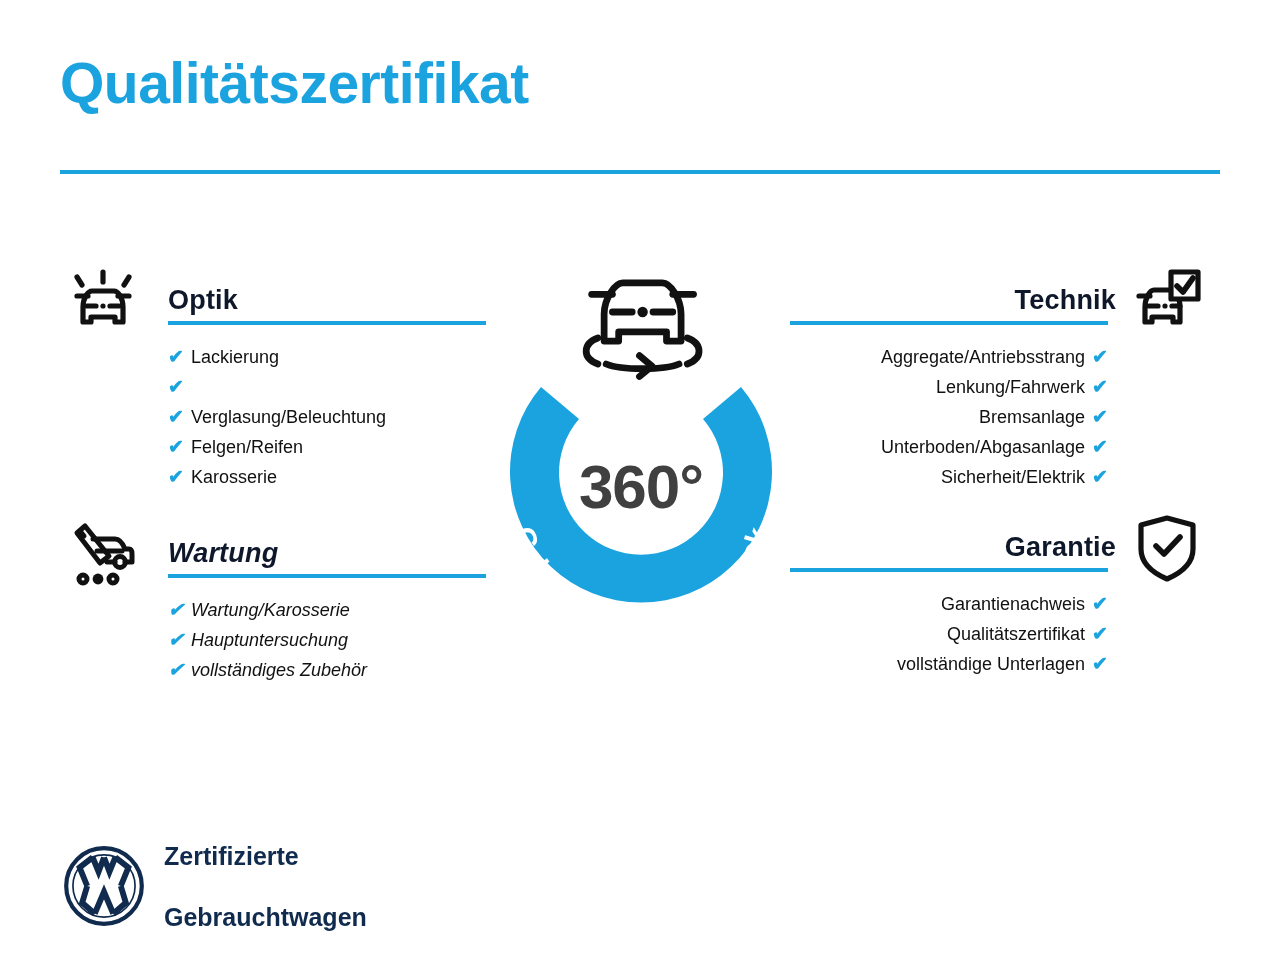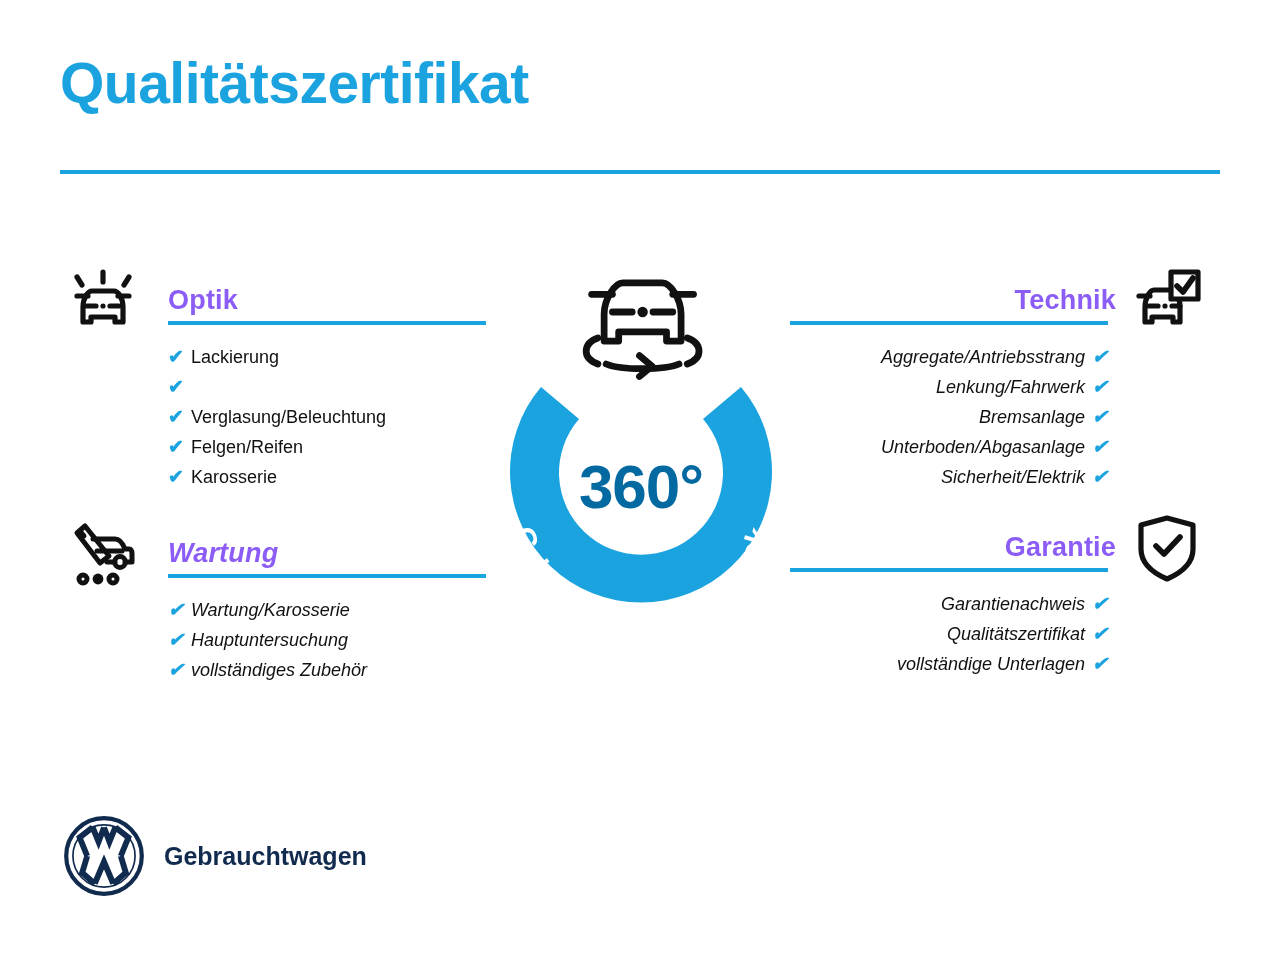--- a/index.html
+++ b/index.html
@@ -58,21 +58,21 @@
     justify-content: center;
   }
   .left .block-icon  { left: 0; }
   .right .block-icon { right: 0; }
 
   .head-text {
     position: absolute;
     bottom: 26px;
     font-size: 27px;
     font-weight: bold;
-    color: #8b5cf6;
+    color: #0f172a;
     letter-spacing: 0.2px;
     white-space: nowrap;
   }
   .left .head-text  { left: 108px; }
   .right .head-text { right: 94px; }
 
   .head-rule {
     position: absolute;
     bottom: 17px;
     height: 4px;
@@ -90,21 +90,21 @@
   }
   ul.check-list li {
     font-size: 18px;
     line-height: 30px;
     color: #111111;
     white-space: nowrap;
     display: flex;
     align-items: baseline;
   }
   .left ul.check-list  { padding-left: 108px; }
-  .right ul.check-list { padding-right: 102px; justify-content: flex-end; font-style: italic; }
+  .right ul.check-list { padding-right: 102px; justify-content: flex-end; }
   .right ul.check-list li { justify-content: flex-end; }
 
   .tick {
     color: #1BA3E0;
     font-size: 19px;
     font-weight: bold;
     line-height: 30px;
   }
   .left .tick  { margin-right: 7px; }
   .right .tick { margin-left: 7px; }
@@ -125,21 +125,21 @@
   }
   .badge svg { display: block; }
   .badge-center-num {
     position: absolute;
     left: 0;
     top: 196px;
     width: 350px;
     text-align: center;
     font-size: 62px;
     font-weight: bold;
-    color: #0369a1;
+    color: #404040;
     letter-spacing: -1px;
   }
 
   
   .footer-logo {
     position: absolute;
     left: 62px;
     top: 810px;
     display: flex;
     align-items: center;
@@ -344,15 +344,16 @@
     <svg width="84" height="84" viewBox="0 0 100 100">
       <circle cx="50" cy="50" r="45" fill="none" stroke="#102B4E" stroke-width="5"></circle>
       <circle cx="50" cy="50" r="37" fill="none" stroke="#102B4E" stroke-width="2"></circle>
       <path d="M50 16 L56.5 33 L63.5 16 M63.5 16 L79 28 L70 50
                M70 50 L76 70 L61 83 M61 83 L50 57 L39 83
                M39 83 L24 70 L30 50 M30 50 L21 28 L36.5 16
                M36.5 16 L43.5 33 L50 16" fill="none" stroke="#102B4E" stroke-width="7" stroke-linejoin="miter"></path>
     </svg>
   </div>
   <div class="footer-logo-text">
+    <div>Zertifizierte</div>
     <div>Gebrauchtwagen</div>
   </div>
 </div>
 
 </body></html>

